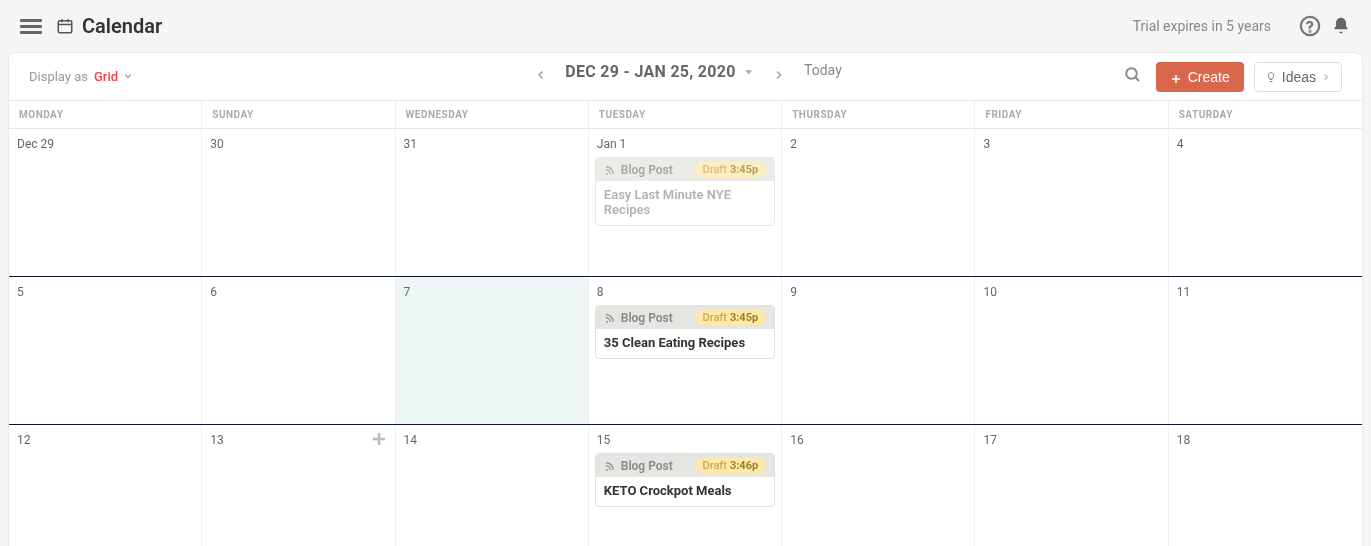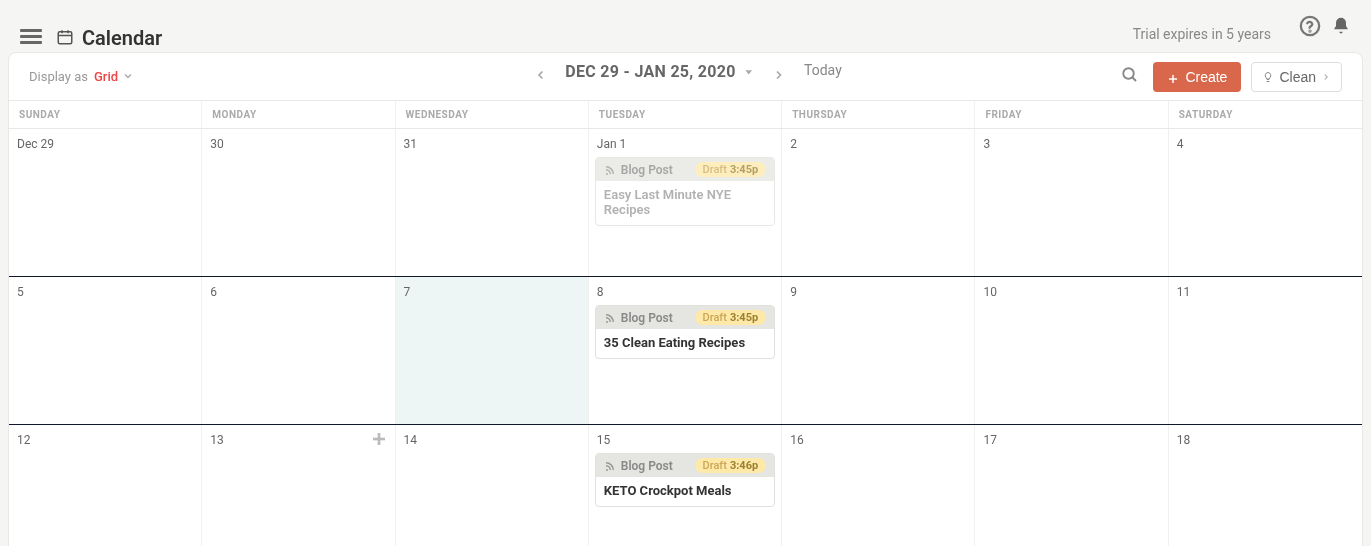--- a/index.html
+++ b/index.html
@@ -6,20 +6,21 @@
     body {
       font-family: -apple-system, BlinkMacSystemFont, "Segoe UI", Roboto, Helvetica, Arial, sans-serif;
       background: #f5f5f3;
       color: #333;
       font-size: 14px;
     }
 
     
     .topbar {
       display: flex;
+      align-items: center;
       padding: 26px 20px;
       height: 44px;
     }
     .hamburger {
       width: 22px;
       cursor: pointer;
       margin-right: 14px;
     }
     .hamburger div {
       height: 3px;
@@ -297,31 +298,31 @@
         <svg width="12" height="12" viewBox="0 0 24 24" fill="none" stroke="#fff" stroke-width="3">
             <line x1="12" y1="4" x2="12" y2="20"></line>
             <line x1="4" y1="12" x2="20" y2="12"></line>
           </svg>
         <span>Create</span>
       </button>
       <button class="ideas-btn">
         <svg width="12" height="14" viewBox="0 0 24 24" fill="none" stroke="#888" stroke-width="2">
             <path d="M9 21h6M10 17h4M12 3a6 6 0 00-4 10c1 1 1 2 1 3h6c0-1 0-2 1-3a6 6 0 00-4-10z"></path>
           </svg>
-        <span>Clean</span>
+        <span>Ideas</span>
         <svg width="10" height="12" viewBox="0 0 24 24" fill="none" stroke="#bbb" stroke-width="3">
             <polyline points="9 18 15 12 9 6"></polyline>
           </svg>
       </button>
     </div>
   </div>
 
   <div class="day-headers" id="day-headers">
+      <div class="day-header">MONDAY</div>
       <div class="day-header">SUNDAY</div>
-      <div class="day-header">MONDAY</div>
       <div class="day-header">WEDNESDAY</div>
       <div class="day-header">TUESDAY</div>
       <div class="day-header">THURSDAY</div>
       <div class="day-header">FRIDAY</div>
       <div class="day-header">SATURDAY</div>
     </div>
 
   <div id="weeks-container">
       <div class="week">
         <div class="daycell">

